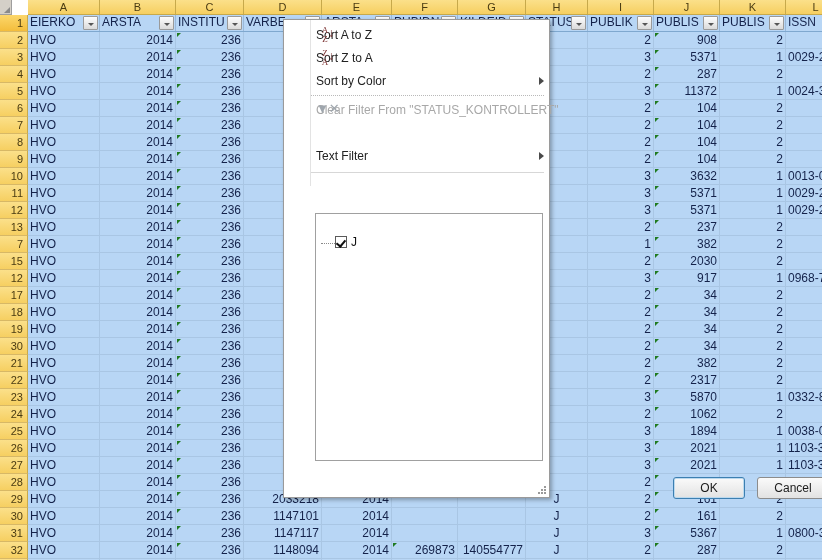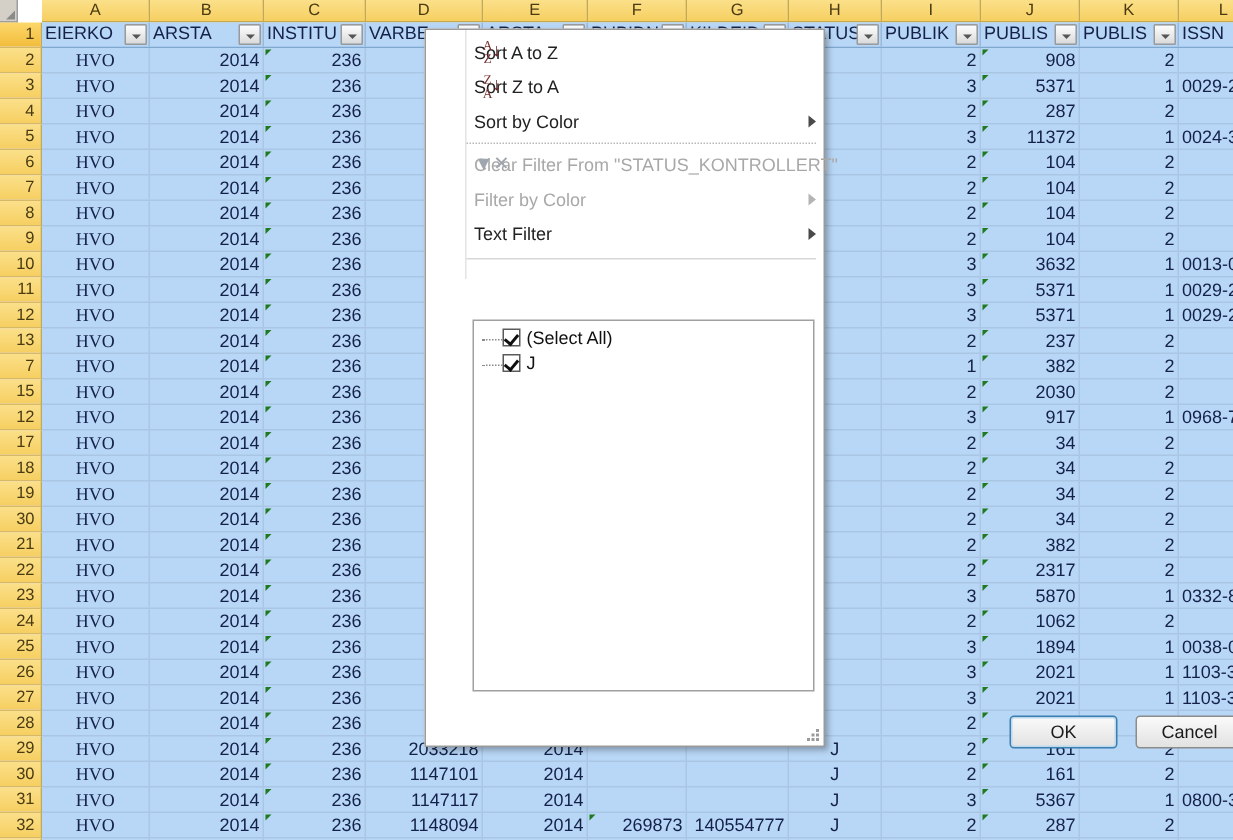--- a/index.html
+++ b/index.html
@@ -32,21 +32,21 @@
   .gridarea{position:absolute;left:28px;top:15px;width:794px;height:545px;overflow:hidden;
     background:#b8d6f5;}
   .gridrow{position:absolute;left:0;width:794px;height:17px;box-sizing:border-box;
     border-bottom:1px solid #a9c6e4;}
   .gridrow.hdr{background:#b8d6f5;border-bottom:1px solid #7fa8cf;}
   .cell{position:absolute;top:0;height:16px;box-sizing:border-box;
     font-size:12px;color:#14224a;line-height:16px;white-space:nowrap;overflow:hidden;
     border-right:1px solid #a9c6e4;padding:0 2px;}
   .cell.num{text-align:right;}
   .cell.ctr{text-align:center;}
-  .cell.lft{text-align:center;font-family:Liberation Serif, serif;}
+  .cell.lft{text-align:left;}
 
   
   .hcell{position:absolute;top:0;height:16px;box-sizing:border-box;
     background:#b8d6f5;border-right:1px solid #9ab8d8;
     font-size:12px;color:#14224a;line-height:15px;overflow:hidden;white-space:nowrap;
     padding-left:2px;}
   .fbtn{position:absolute;top:1px;right:1px;width:15px;height:14px;
     background:linear-gradient(#fdfdfd,#dadada);border:1px solid #9a9a9a;
     box-sizing:border-box;border-radius:1px;}
   .fbtn:after{content:"";position:absolute;left:4px;top:6px;
@@ -652,39 +652,30 @@
       <span class="sub"></span>
     </div>
 
     <div class="msep" style="top:75px;"></div>
 
     <div class="mitem dis" style="top:79px;">
       <span class="funnelx" style="top:2px;">▼✕</span>
       <span>Clear Filter From "STATUS_KONTROLLERT"</span>
     </div>
 
-    <div class="mitem dis" style="top:102px;">
-      <span>Filter by Color</span>
-      <span class="sub"></span>
-    </div>
 
     <div class="mitem" style="top:125px;">
       <span>Text Filter</span>
       <span class="sub"></span>
     </div>
 
     <div class="msep" style="top:152px;border-top:1px solid #d7d7d7;"></div>
 
 
     <div id="list-box">
-        <div class="li" style="top: 3px;">
-          <span class="dots"></span>
-          <span class="cb checked"></span>
-          <span class="lbl">(Select All)</span>
-        </div>
         <div class="li" style="top: 20px;">
           <span class="dots"></span>
           <span class="cb checked"></span>
           <span class="lbl">J</span>
         </div>
       </div>
 
     <div class="btn primary" id="btn-ok">OK</div>
     <div class="btn" id="btn-cancel">Cancel</div>
 

